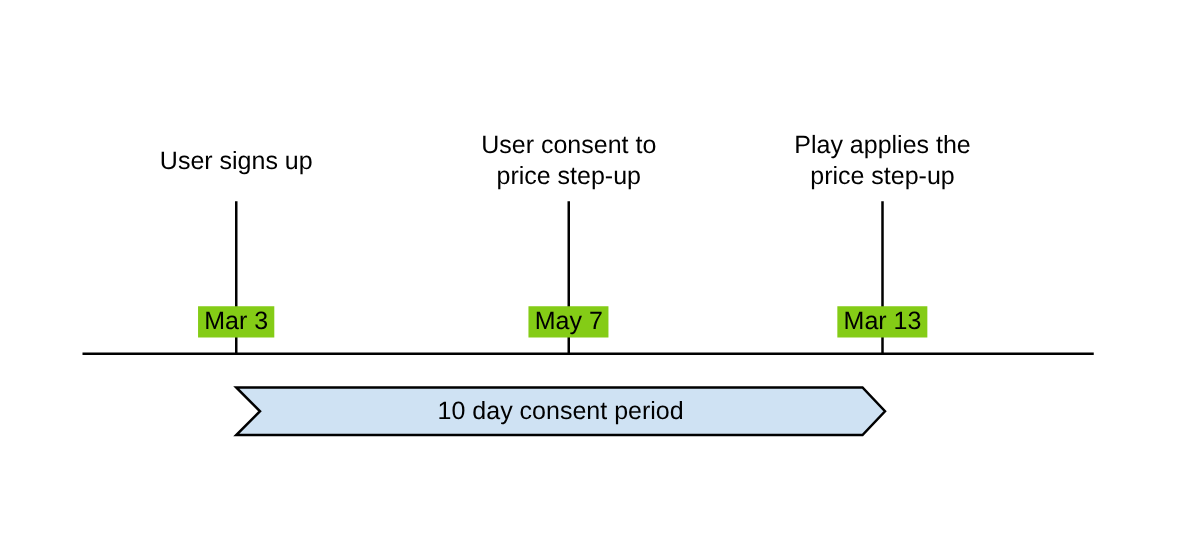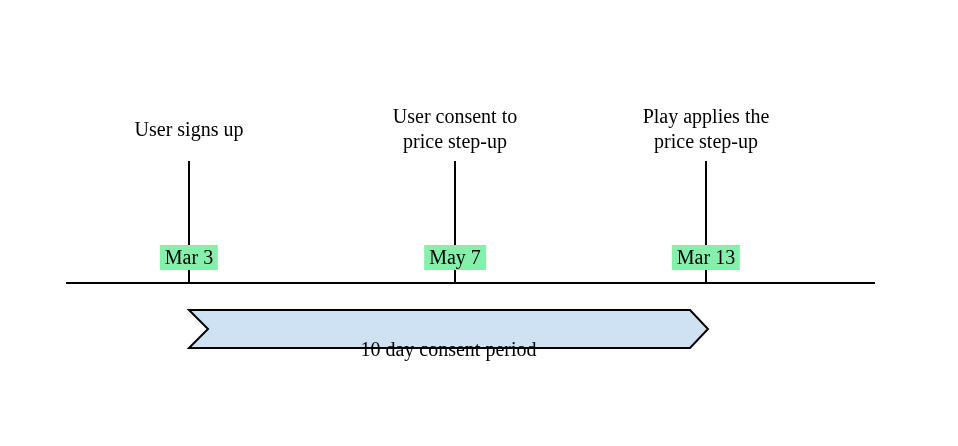--- a/index.html
+++ b/index.html
@@ -1,21 +1,21 @@
 <!DOCTYPE html>
 <html><head>
 <meta charset="utf-8">
 <style>
   html, body { margin: 0; padding: 0; background: #ffffff; }
   .canvas {
     position: relative;
     width: 958px;
     height: 446px;
     background: #ffffff;
-    font-family: Liberation Serif, serif;
+    font-family: Liberation Sans, sans-serif;
     color: #000000;
     overflow: hidden;
   }
 
   
   .axis {
     position: absolute;
     left: 66px;
     top: 282px;
     width: 809px;
@@ -52,21 +52,21 @@
     font-size: 20px;
     line-height: 25px;
     width: max-content;
   }
 
   .date-badge {
     position: absolute;
     top: 245px;
     left: 0;
     transform: translateX(-50%);
-    background: #86efac;
+    background: #84cc16;
     font-size: 20px;
     line-height: 25px;
     padding: 0 5px;
     white-space: nowrap;
   }
 
   
   .band-svg {
     position: absolute;
     left: 0;
@@ -82,21 +82,20 @@
   .band-label {
     position: absolute;
     left: 189px;
     top: 310px;
     width: 519px;
     height: 38px;
     display: flex;
     align-items: center;
     justify-content: center;
     font-size: 20px;
-    margin-top: 20px;
   }
 </style>
 </head>
 <body>
 
 <div class="canvas">
 
   <svg class="band-svg" viewBox="0 0 958 446" xmlns="http://www.w3.org/2000/svg" aria-hidden="true">
     <polygon points="189,310 690,310 708,329 690,348 189,348 208,329" fill="#cfe2f3"></polygon>
   </svg>

